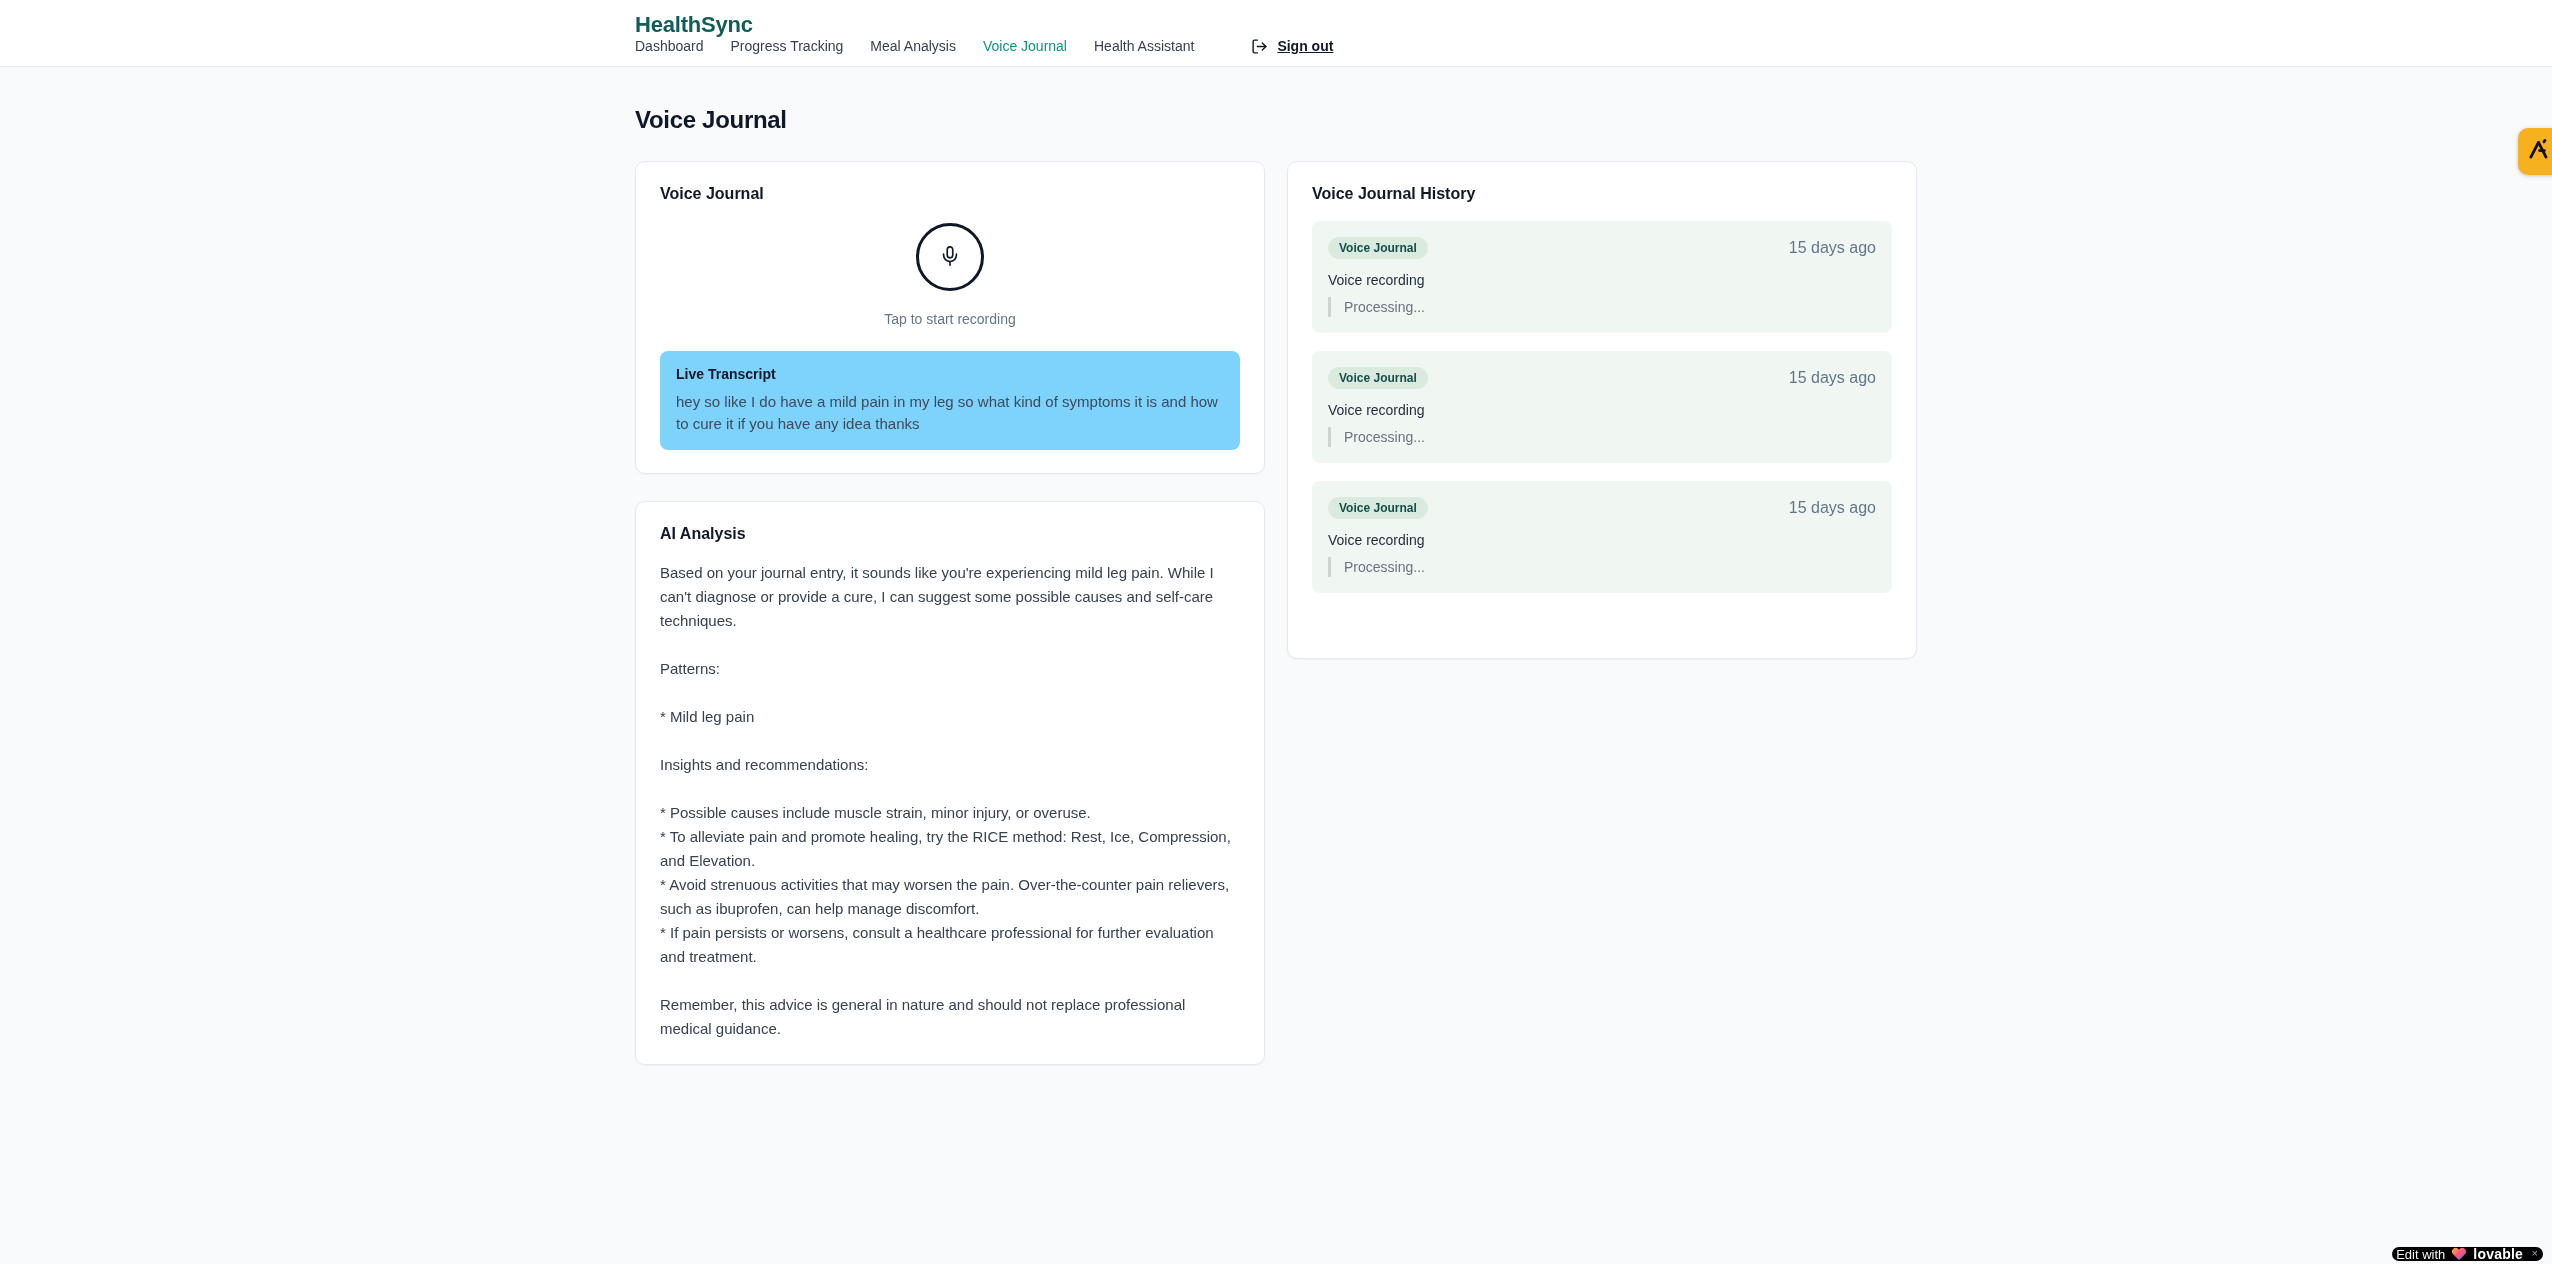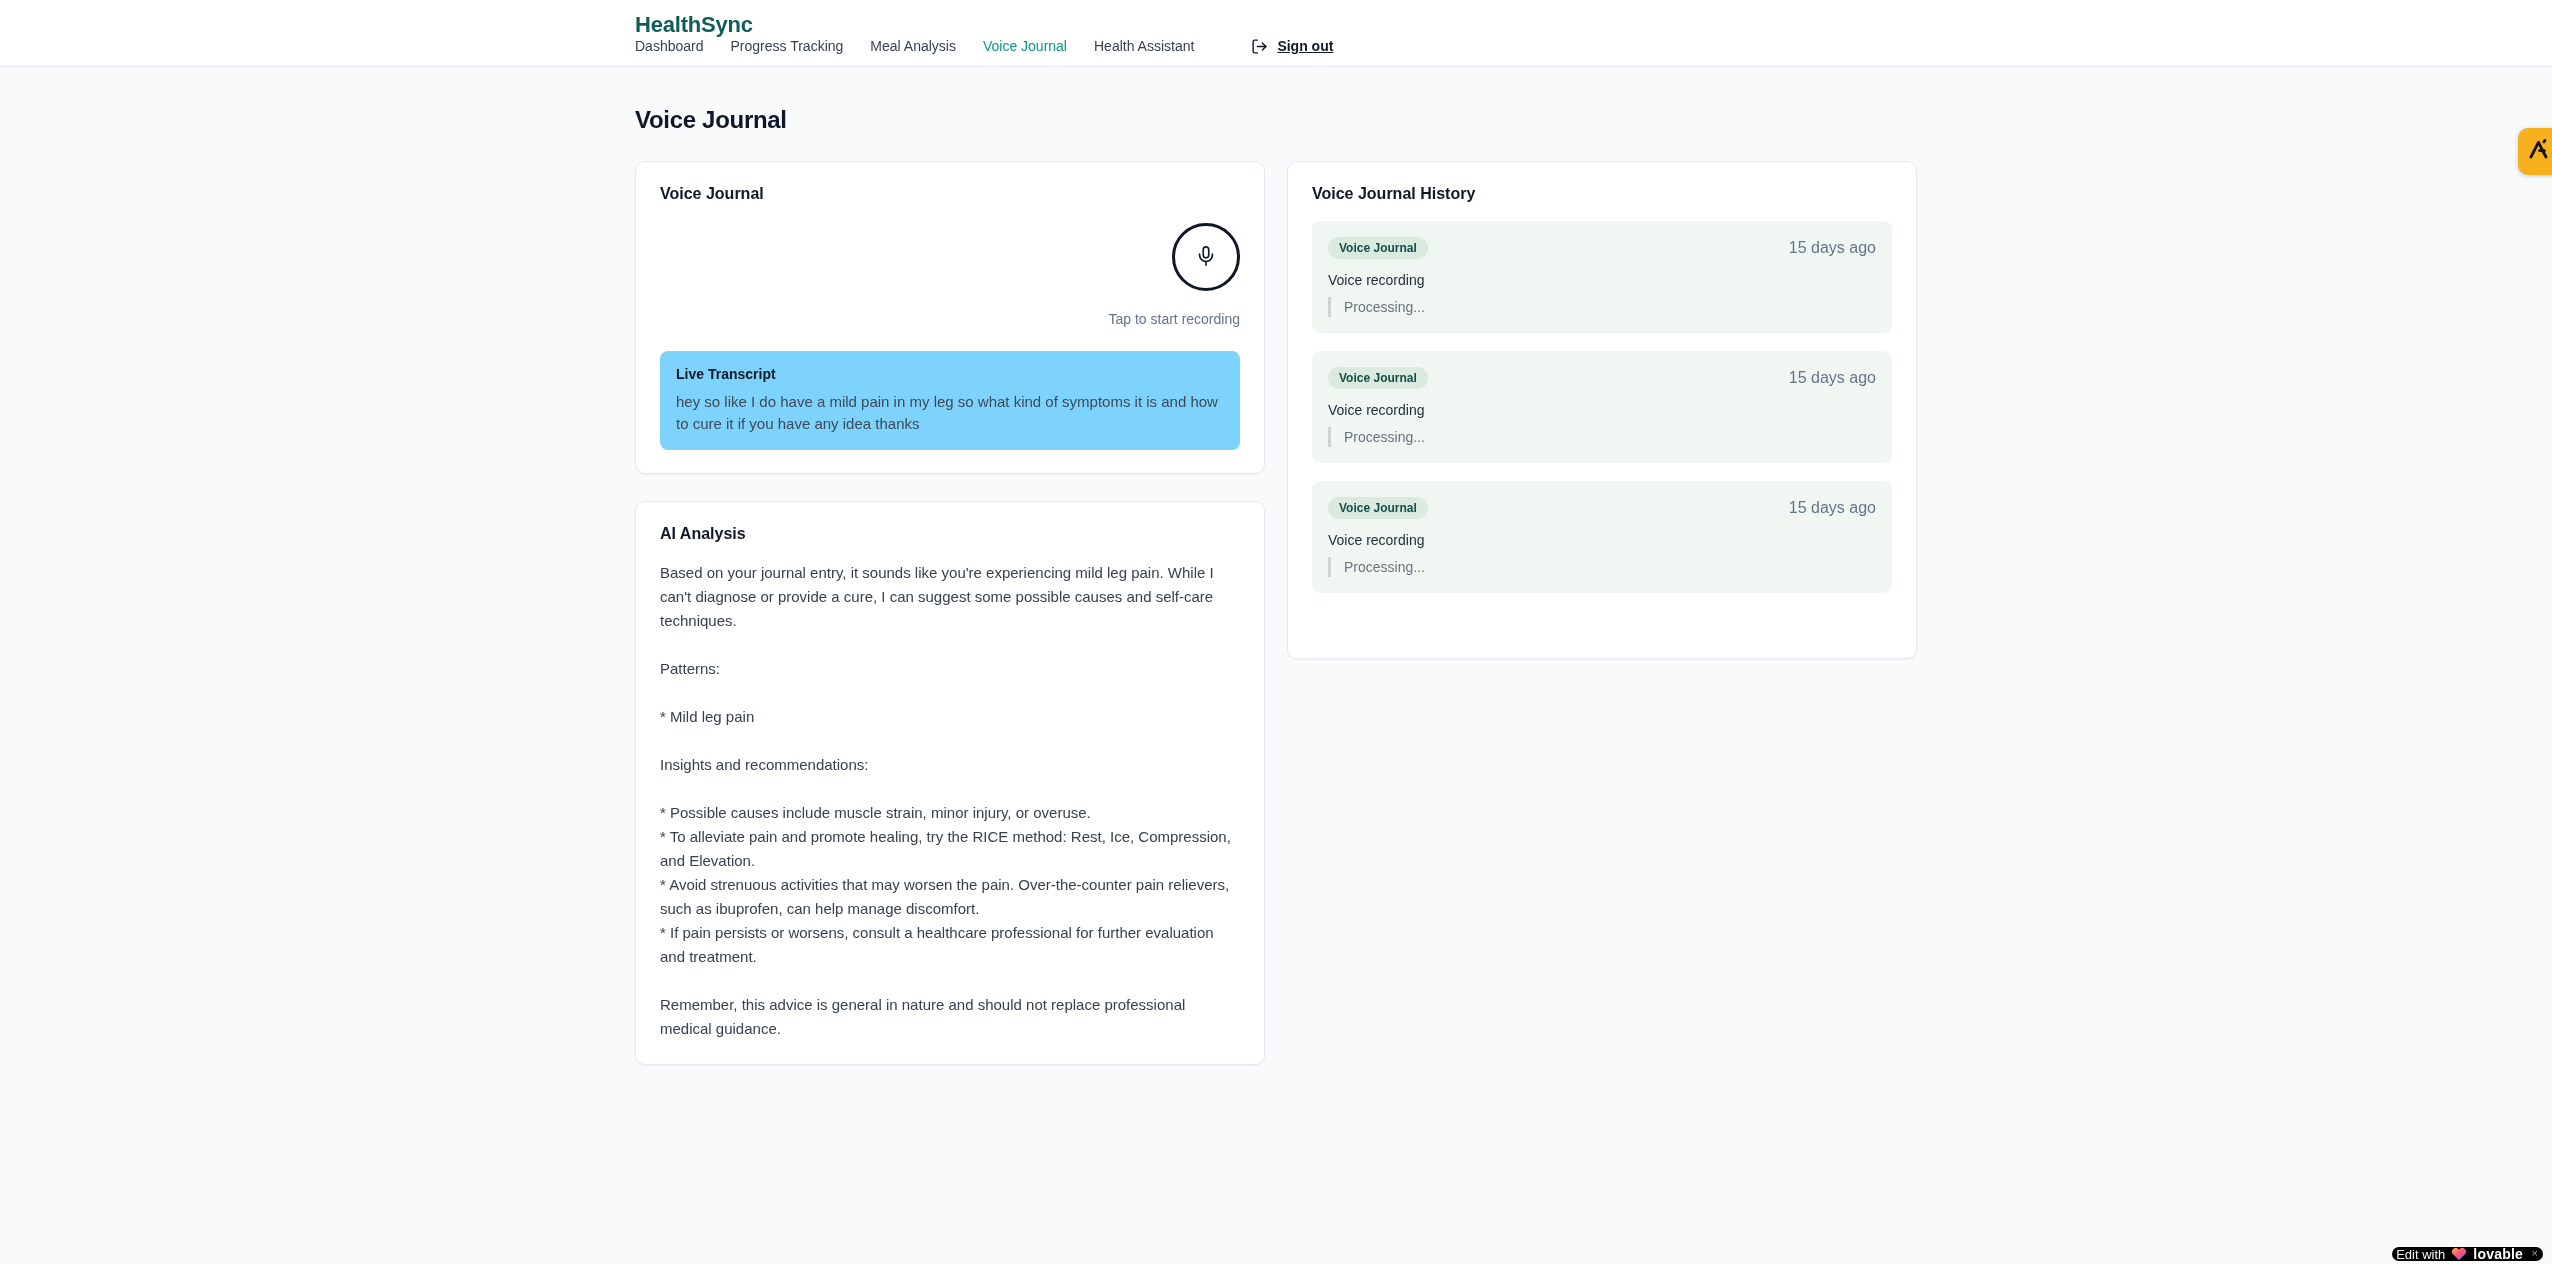--- a/index.html
+++ b/index.html
@@ -95,21 +95,21 @@
     font-size: 16px;
     font-weight: 600;
     color: #111827;
     margin-bottom: 18px;
   }
 
   
   .rec-area {
     display: flex;
     flex-direction: column;
-    align-items: flex-end;
+    align-items: center;
   }
   .mic-btn {
     width: 68px;
     height: 68px;
     border-radius: 50%;
     background: #ffffff;
     border: 3px solid #101828;
     box-shadow: 0 0 0 5px rgba(255,255,255,1), 0 1px 3px rgba(16,24,40,0.12);
     display: flex;
     align-items: center;

